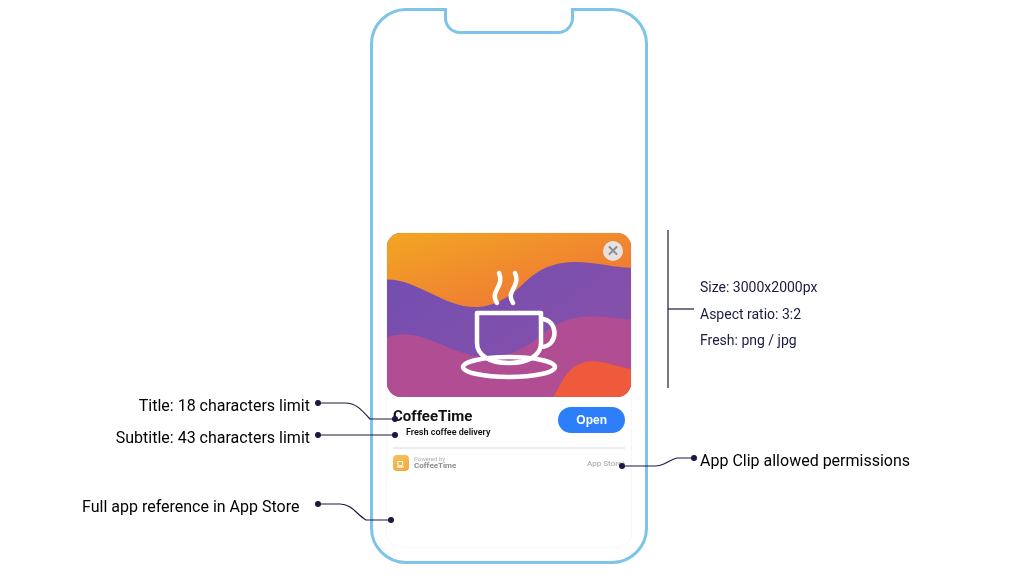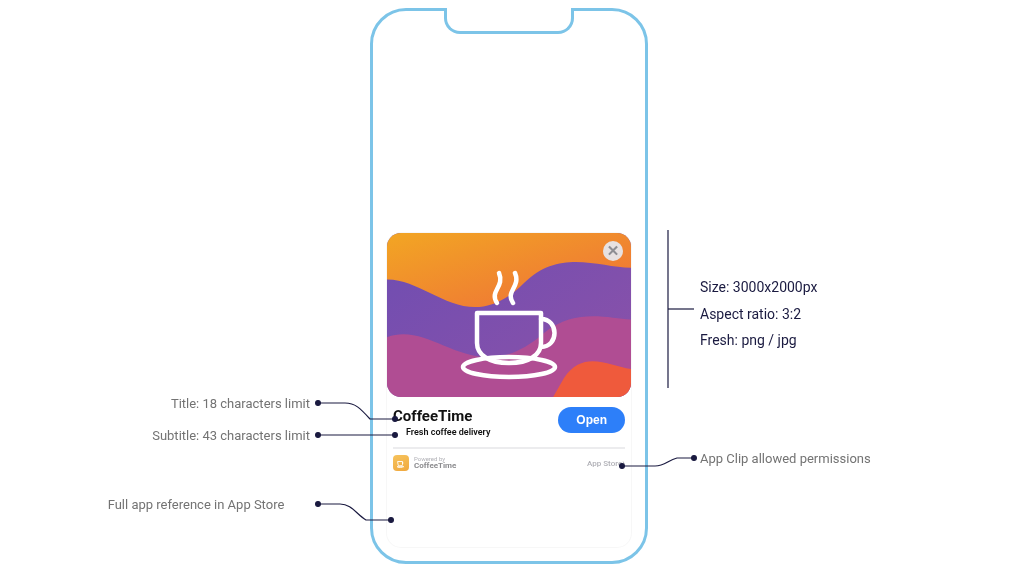--- a/index.html
+++ b/index.html
@@ -123,22 +123,22 @@
   }
   .pb-label { font-size:6px; color:#b0b0b6; line-height:1; }
   .pb-name { font-size:8px; font-weight:700; color:#8c8c8f; line-height:1.1; }
   .footer-right { display:flex; align-items:center; gap:0; font-weight:500; }
   .chevron { font-size:9px; }
 
   
   .callout {
     position: absolute;
     font-family: "Segoe UI", Roboto, sans-serif;
-    font-size: 13px;
-    color: #737373;
+    font-size: 16px;
+    color: #000000;
     white-space: nowrap;
   }
   .spec-block {
     position: absolute;
     left: 700px;
     top: 274px;
     font-family: "Segoe UI", Roboto, sans-serif;
     font-size: 14px;
     color:#1a1a40;
     line-height: 1.9;
@@ -230,21 +230,21 @@
 </div>
 
 <div class="spec-block">
   <div>Size: 3000x2000px</div>
   <div>Aspect ratio: 3:2</div>
   <div>Fresh: png / jpg</div>
 </div>
 
 <div class="callout" style="left:120px; top:396px; text-align:right; width:190px;">Title: 18 characters limit</div>
 <div class="callout" style="left:95px; top:428px; text-align:right; width:215px;">Subtitle: 43 characters limit</div>
-<div class="callout" style="left:82px; top:497px; text-align:center; width:228px;">Full app reference in App Store</div>
+<div class="callout" style="left:82px; top:497px; text-align:left; width:228px;">Full app reference in App Store</div>
 <div class="callout" style="left:700px; top:451px;">App Clip allowed permissions</div>
 
 <svg class="leaders">
   <g stroke="#1a1a40" stroke-width="1.2" fill="#1a1a40">
 
     <circle cx="318" cy="403" r="2.4"></circle>
     <path d="M318 403 L345 403 C355 403 360 408 370 419 L395 419" fill="none"></path>
     <circle cx="395" cy="419" r="2.4"></circle>
 
     <circle cx="318" cy="435" r="2.4"></circle>

